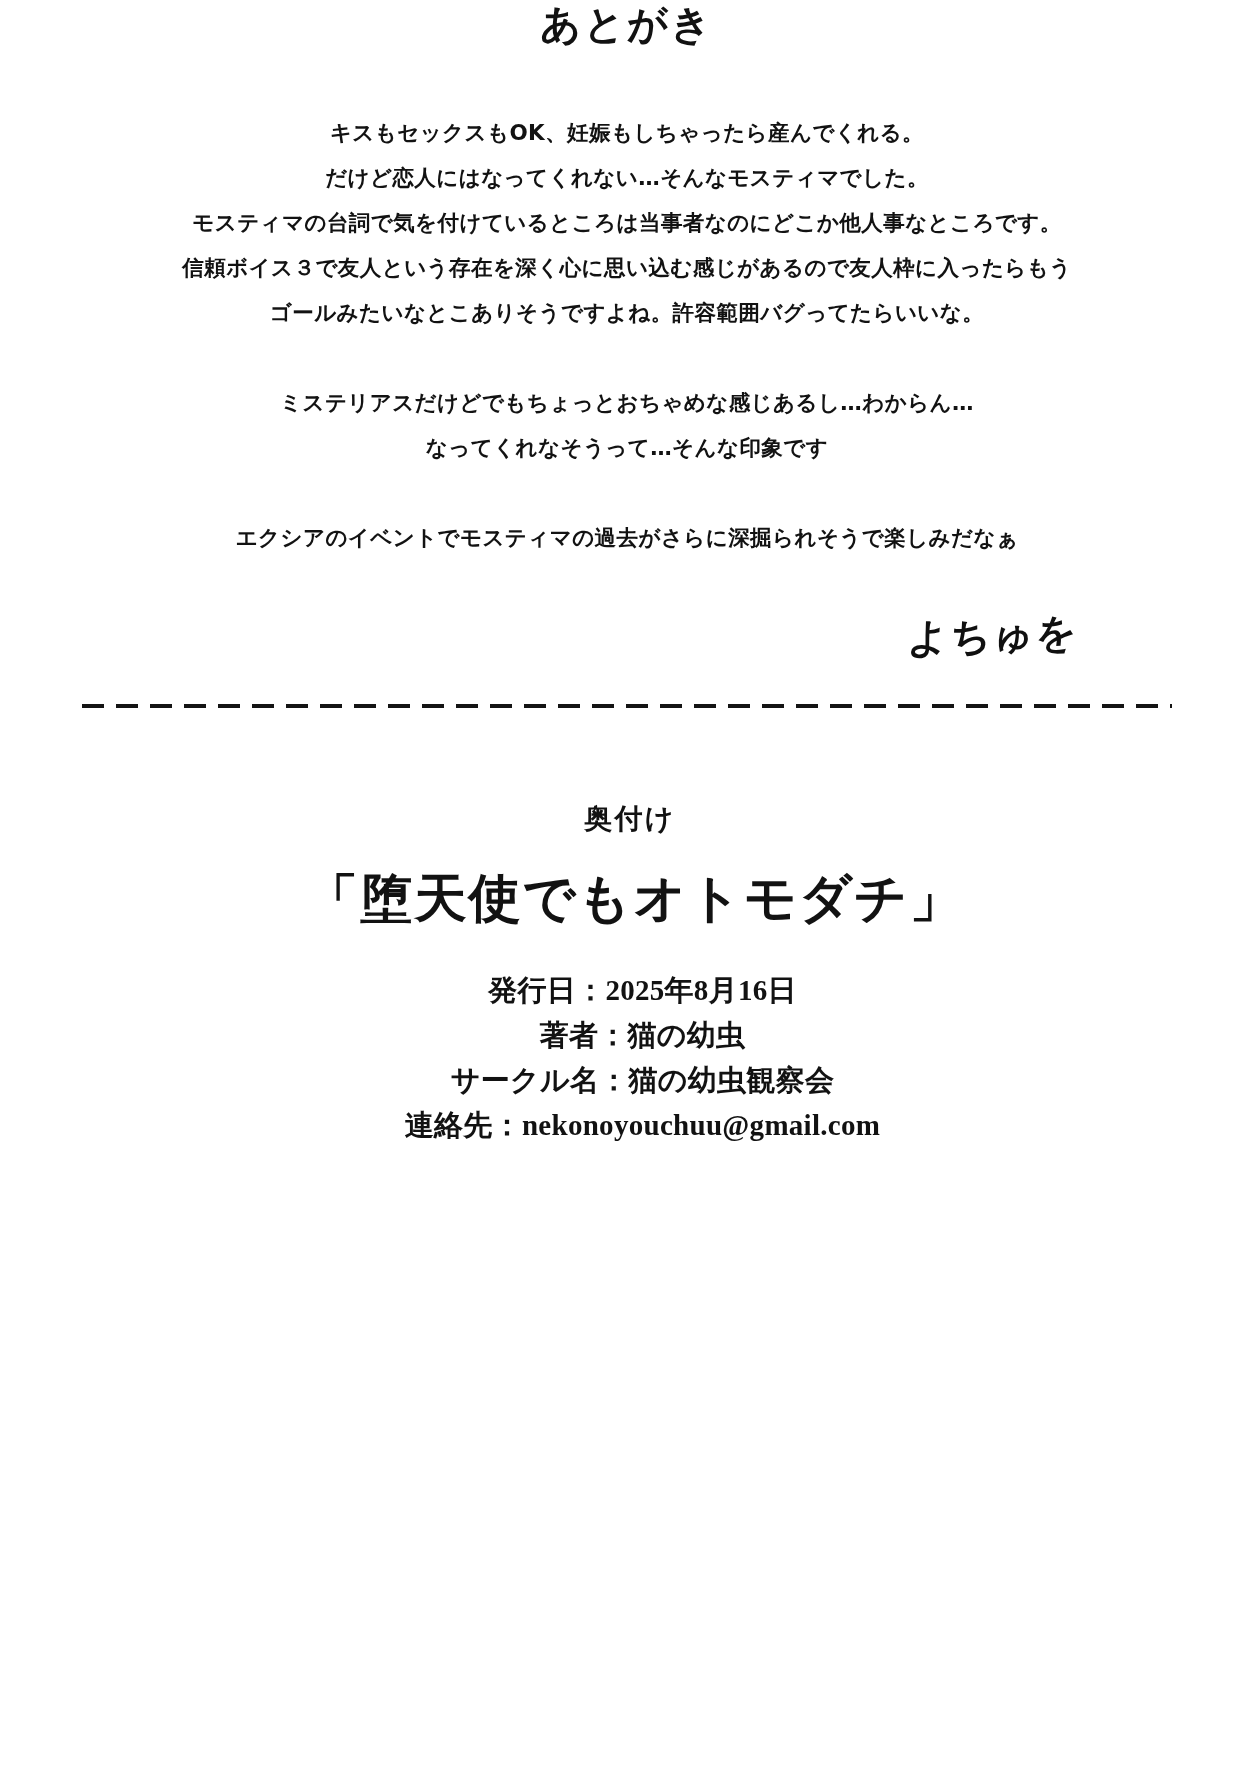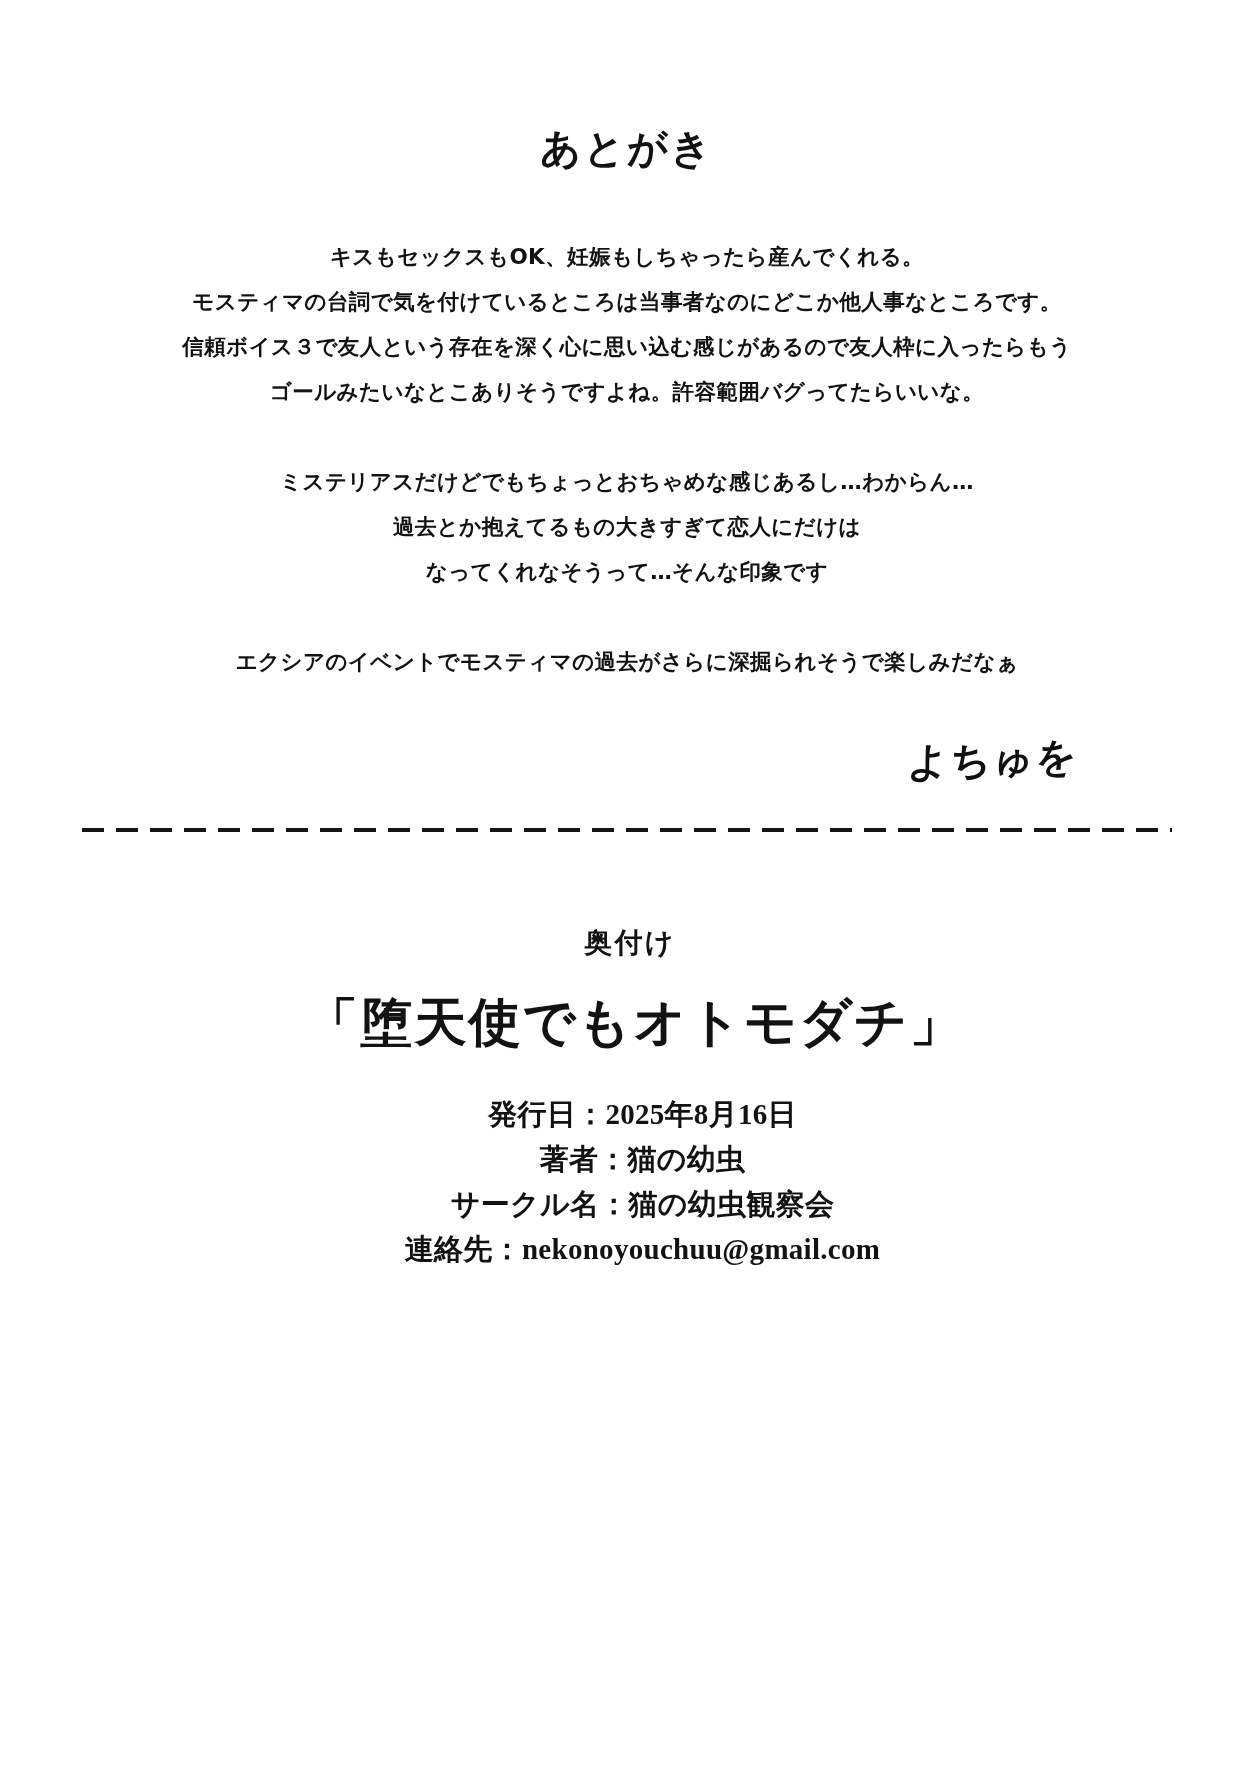--- a/index.html
+++ b/index.html
@@ -22,21 +22,20 @@
     box-sizing: border-box;
   }
 
   
   .afterword-title {
     text-align: center;
     font-size: 40px;
     font-weight: 700;
     letter-spacing: 0.06em;
     margin: 0;
-    padding-top: 124px;
     line-height: 1.2;
   }
 
   .body-block {
     margin-top: 62px;
     text-align: center;
   }
   .body-block p {
     margin: 0;
     font-size: 21.5px;
@@ -115,28 +114,28 @@
 </style>
 </head>
 <body>
 
 <div class="page">
 
   <h1 class="afterword-title">あとがき</h1>
 
   <div class="body-block">
     <p>キスもセックスもOK、妊娠もしちゃったら産んでくれる。</p>
+    <p>だけど恋人にはなってくれない…そんなモスティマでした。</p>
     <p>モスティマの台詞で気を付けているところは当事者なのにどこか他人事なところです。</p>
     <p>信頼ボイス３で友人という存在を深く心に思い込む感じがあるので友人枠に入ったらもう</p>
     <p>ゴールみたいなとこありそうですよね。許容範囲バグってたらいいな。</p>
 
     <div class="para-gap"></div>
 
     <p>ミステリアスだけどでもちょっとおちゃめな感じあるし…わからん…</p>
-    <p>過去とか抱えてるもの大きすぎて恋人にだけは</p>
     <p>なってくれなそうって…そんな印象です</p>
 
     <div class="para-gap"></div>
 
     <p>エクシアのイベントでモスティマの過去がさらに深掘られそうで楽しみだなぁ</p>
   </div>
 
   <div class="signature-row">
     <span class="signature">よちゅを</span>
   </div>

